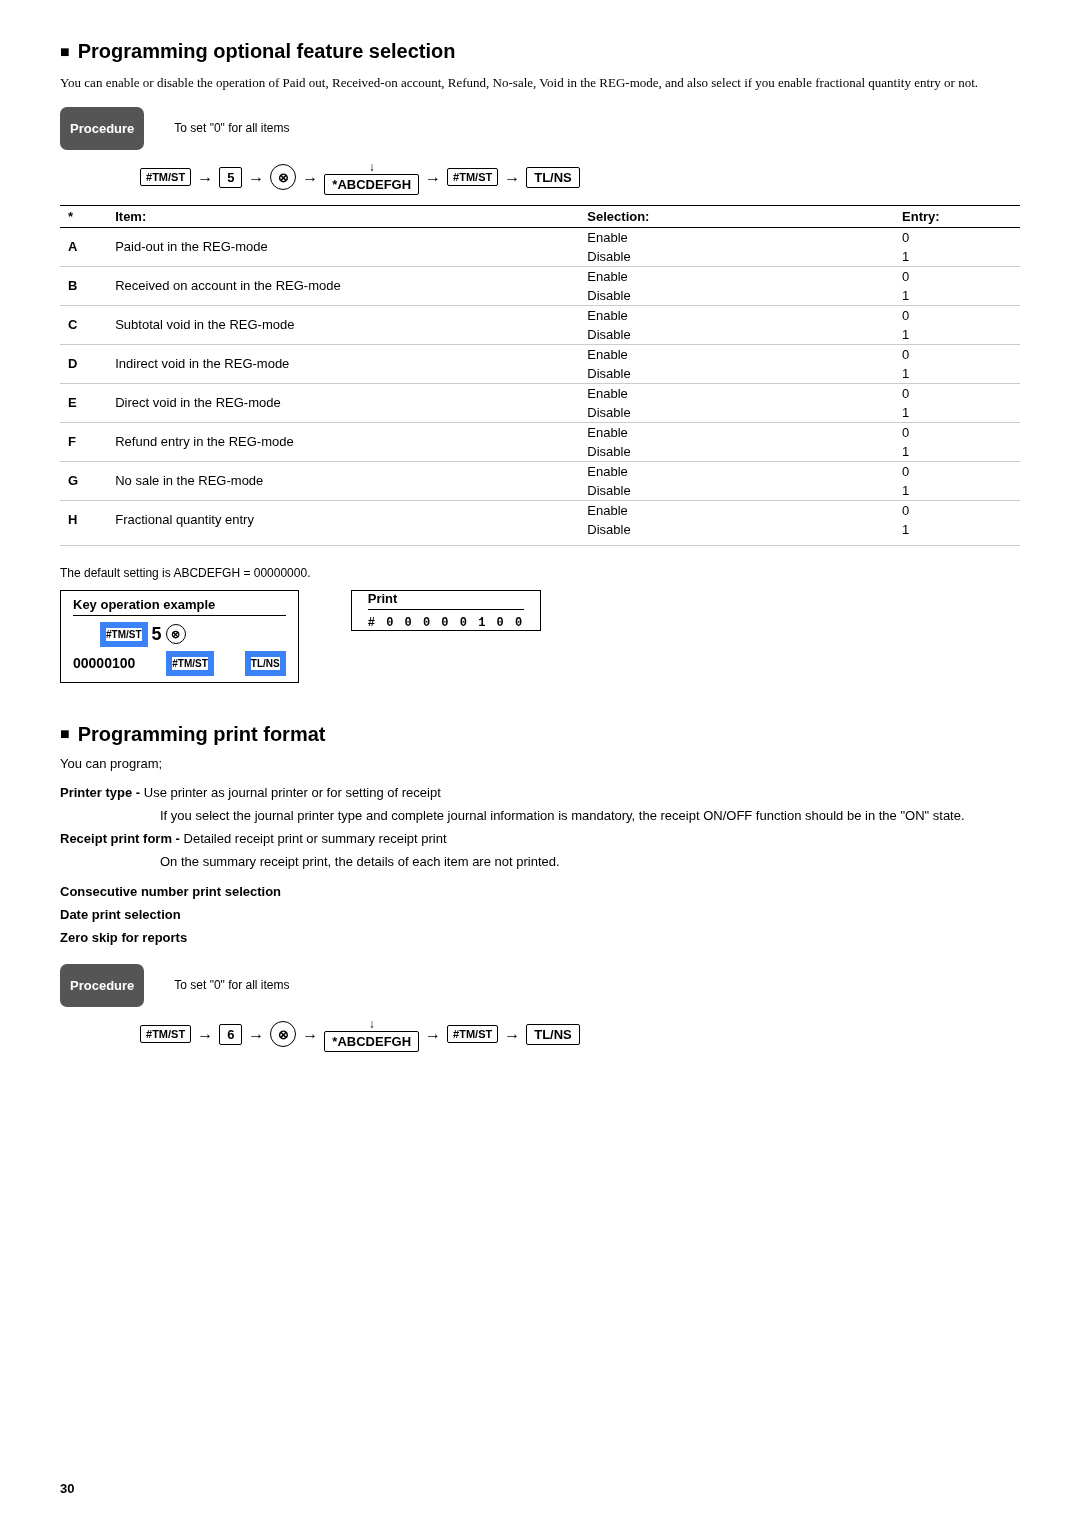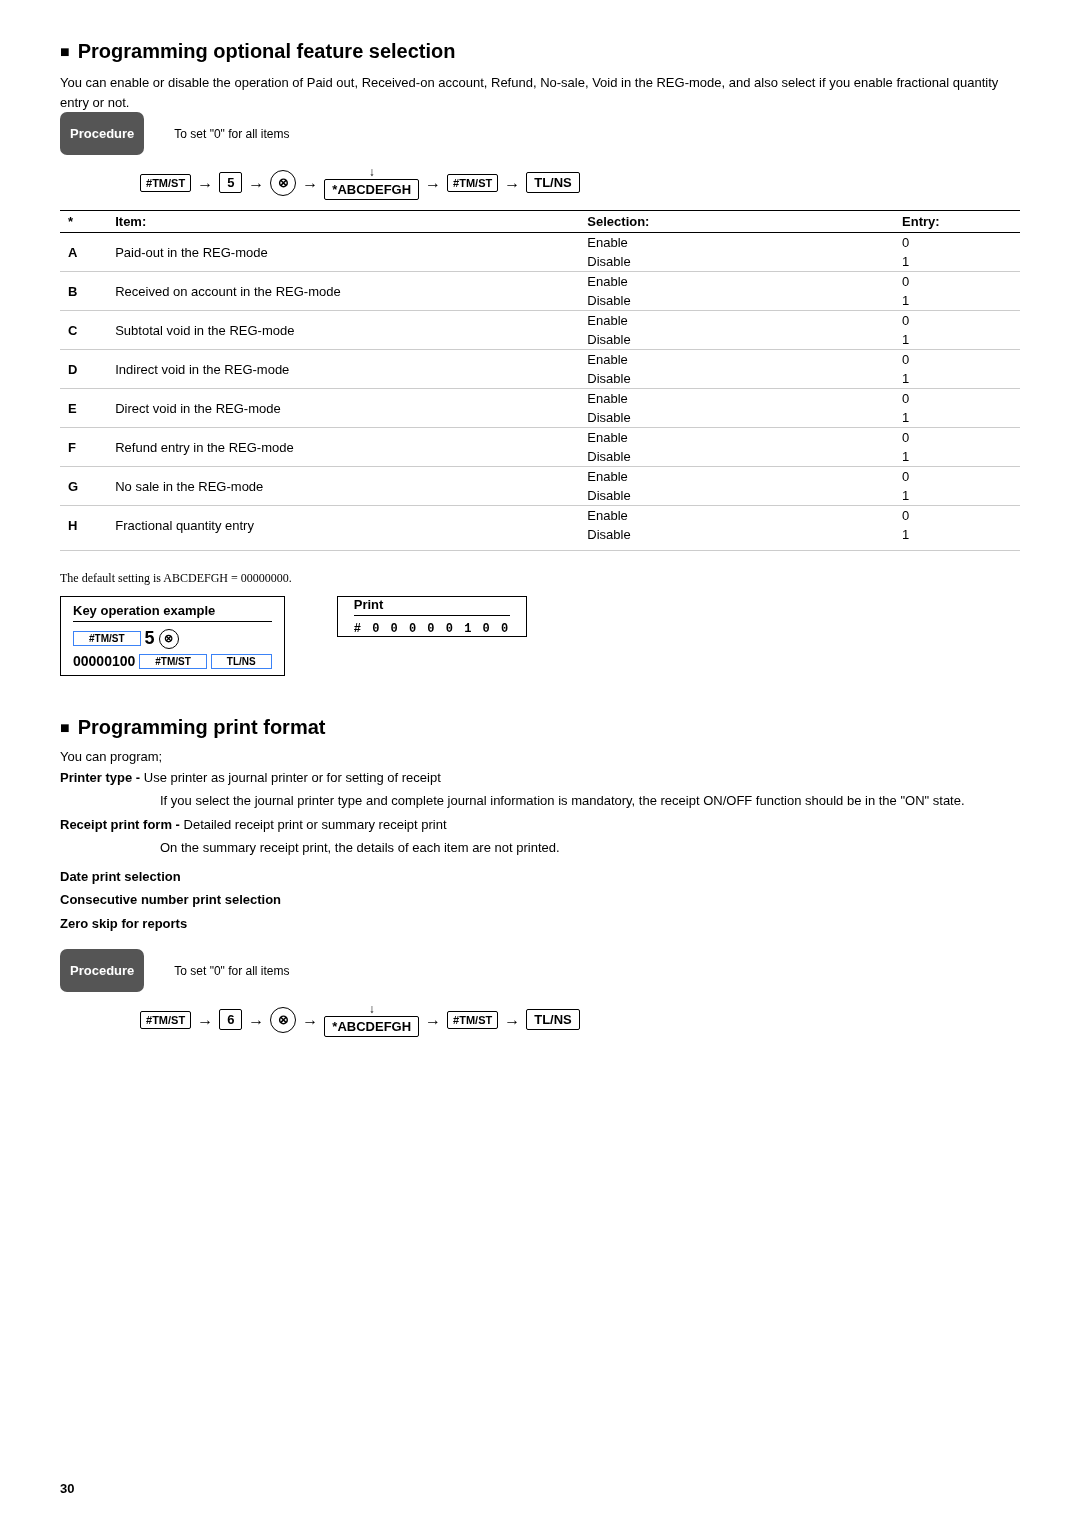--- a/index.html
+++ b/index.html
@@ -21,21 +21,23 @@
       align-items: center;
       gap: 8px;
     }
     h2::before {
       content: '■';
       font-size: 16px;
     }
 
     .intro-text {
       font-size: 13px;
+      margin-bottom: 14px;
       line-height: 1.5;
+      font-family: Liberation Serif, serif;
     }
 
     .procedure-box {
       display: inline-block;
       background: #555;
       color: #fff;
       font-weight: bold;
       font-size: 13px;
       padding: 14px 10px;
       border-radius: 7px;
@@ -136,21 +138,20 @@
     .header-row th {
       border-top: 1.5px solid #000;
       border-bottom: 1.5px solid #000;
     }
 
     .default-note {
       font-size: 12px;
       margin: 6px 0 10px 0;
       border-top: 1px solid #ccc;
       padding-top: 20px;
-      font-family: Liberation Serif, serif;
     }
 
     
     .key-op-section {
       display: flex;
       gap: 52px;
       align-items: flex-start;
       margin-top: 8px;
     }
     .key-op-box {
@@ -190,38 +191,39 @@
       margin-bottom: 4px;
     }
     .key-op-main {
       display: flex;
       align-items: center;
       gap: 4px;
       font-size: 14px;
       font-weight: bold;
     }
     .small-key {
-      border: 1px solid #3b82f6;
-      padding: 1px 15px;
+      border: 6px solid #3b82f6;
+      padding: 1px 0;
       font-size: 10px;
       font-weight: bold;
+      margin-left: 27px;
     }
     .num-large {
       font-size: 18px;
       font-weight: bold;
     }
 
     
     .section2 {
       margin-top: 40px;
     }
 
     .you-can {
       font-size: 13px;
-      margin-bottom: 6px;
+      margin-bottom: 14px;
     }
 
     .bold-lead {
       font-weight: bold;
     }
 
     .indent-text {
       margin-left: 100px;
       font-size: 13px;
       line-height: 1.5;
@@ -418,22 +420,22 @@
     <span class="bold-lead">Printer type -</span><span> Use printer as journal printer or for setting of receipt</span>
   </p>
   <p class="indent-text">If you select the journal printer type and complete journal information is mandatory, the receipt ON/OFF function should be in the "ON" state.</p>
 
   <p style="font-size:13px; margin-bottom:6px;">
     <span class="bold-lead">Receipt print form -</span><span> Detailed receipt print or summary receipt print</span>
   </p>
   <p class="indent-text">On the summary receipt print, the details of each item are not printed.</p>
 
   <div class="bold-items" id="bold-items-div">
+      <p style="font-weight: bold; font-size: 13px;">Consecutive number print selection</p>
       <p style="font-weight: bold; font-size: 13px;">Date print selection</p>
-      <p style="font-weight: bold; font-size: 13px;">Consecutive number print selection</p>
       <p style="font-weight: bold; font-size: 13px;">Zero skip for reports</p>
     </div>
 
   <div class="procedure-row" style="margin-top:14px;">
     <span class="procedure-box">Procedure</span>
     <span class="set-note">To set "0" for all items</span>
   </div>
 
   <div class="flow-diagram">
     <span class="tm-st-box"><span class="hash-sym">#</span>TM/ST</span>

